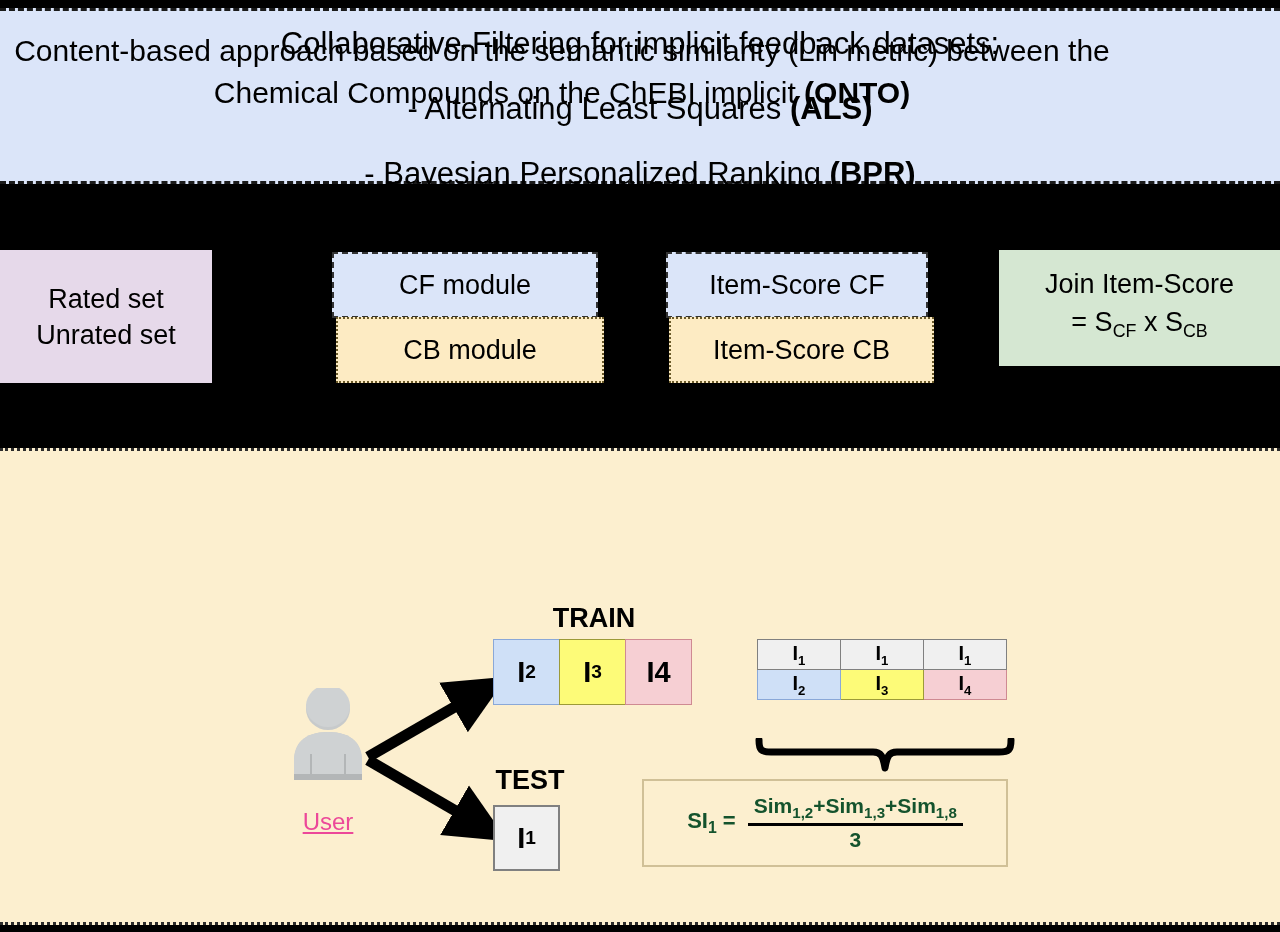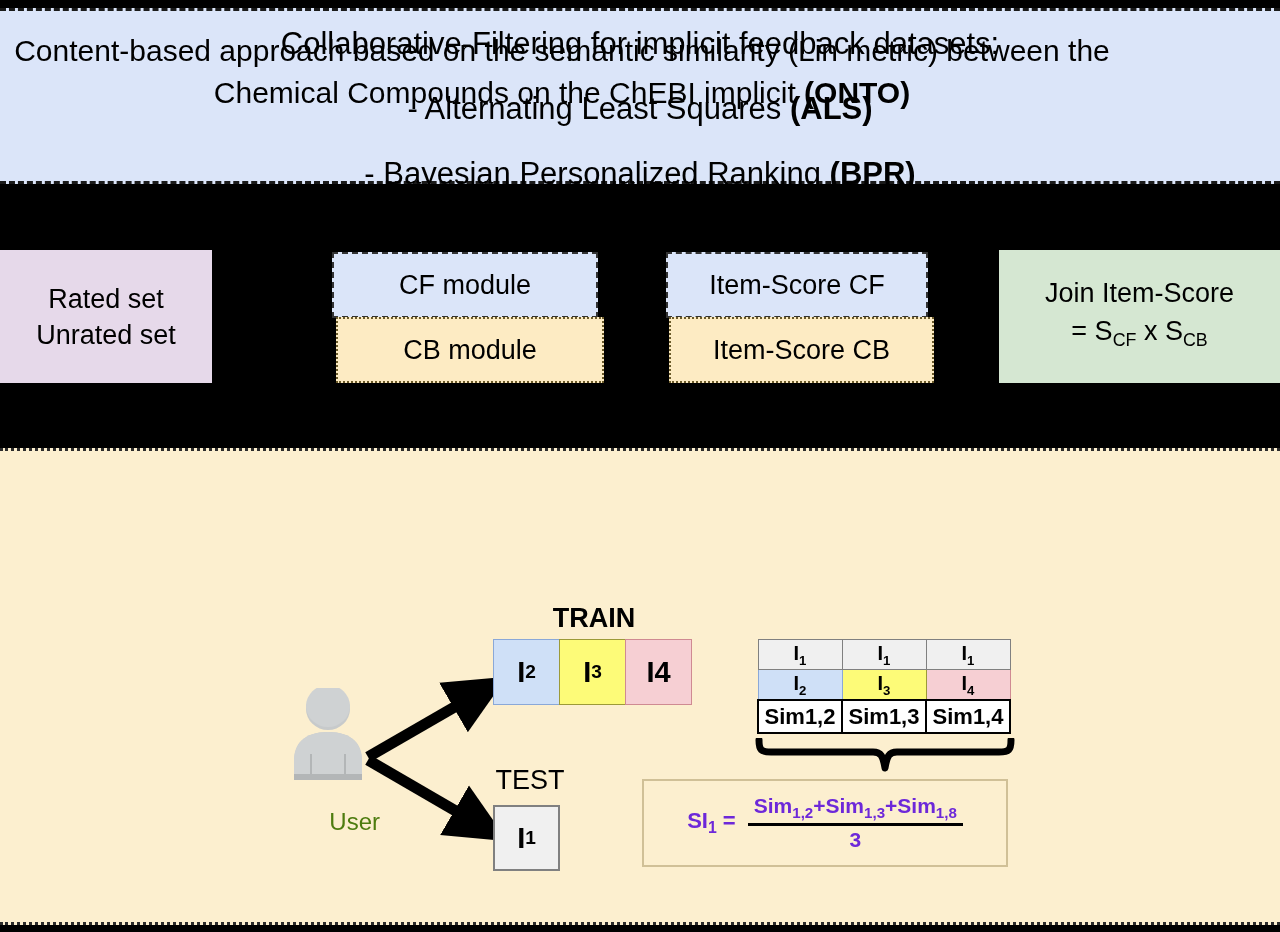--- a/index.html
+++ b/index.html
@@ -111,21 +111,21 @@
     border: 2px dotted #6b5b2a;
     box-sizing: border-box;
     display: flex; align-items: center; justify-content: center;
     font-size: 27px;
   }
 
   #join-box {
     left: 999px;
     top: 250px;
     width: 281px;
-    height: 133px;
+    height: 116px;
     background: #d5e7d2;
     font-size: 27px;
     line-height: 38px;
   }
   .sub { font-size: 0.66em; vertical-align: sub; }
 
   
   #cb-panel {
     position: absolute;
     left: 0px;
@@ -157,23 +157,24 @@
     left: 286px;
     top: 688px;
     width: 84px;
     height: 96px;
   }
   #user-label {
     position: absolute;
     left: 276px;
     top: 808px;
     width: 104px;
-    text-align: right;
+    text-align: center;
     font-size: 24px;
-    color: #4d7c0f;
+    color: #ec4899;
+    text-decoration: underline;
   }
 
   
   #arrows { position: absolute; left: 0; top: 0; width: 1280px; height: 932px; pointer-events: none; }
 
   
   #train-label {
     position: absolute;
     left: 493px; top: 603px;
     width: 202px;
@@ -201,21 +202,21 @@
   .c-yellow { background: #fdfb78; border-color: #9c9a38; }
   .c-pink   { background: #f6cfd3; border-color: #cf8a92; }
 
   
   #test-label {
     position: absolute;
     left: 480px; top: 765px;
     width: 100px;
     text-align: center;
     font-size: 27px;
-    font-weight: normal;
+    font-weight: bold;
     color: #000;
   }
   #test-box {
     position: absolute;
     left: 493px; top: 805px;
     width: 67px; height: 66px;
     box-sizing: border-box;
     background: #f0f0f0;
     border: 2px solid #808080;
     display: flex; align-items: center; justify-content: center;
@@ -262,21 +263,21 @@
     border: 2px solid #d0c097;
     display: flex;
     align-items: center;
     justify-content: center;
   }
   #formula-inner {
     display: flex;
     align-items: center;
     font-size: 21px;
     font-weight: bold;
-    color: #6d28d9;
+    color: #14532d;
   }
   #formula-lhs { margin-right: 12px; font-size: 22px; white-space: nowrap; }
   #frac { display: flex; flex-direction: column; align-items: center; }
   #frac-num { white-space: nowrap; padding: 0 6px 2px 6px; }
   #frac-bar { width: 100%; height: 3px; background: #000; }
   #frac-den { padding-top: 2px; }
   .sub2 { font-size: 0.72em; vertical-align: sub; }
 </style>
 </head>
 <body>
@@ -377,25 +378,20 @@
         <tr class="row-top">
       <td><span>I</span><span class="sub">1</span></td>
       <td><span>I</span><span class="sub">1</span></td>
       <td><span>I</span><span class="sub">1</span></td>
     </tr>
     <tr class="row-mid">
       <td class="c-blue"><span>I</span><span class="sub">2</span></td>
       <td class="c-yellow"><span>I</span><span class="sub">3</span></td>
       <td class="c-pink"><span>I</span><span class="sub">4</span></td>
     </tr>
-    <tr class="row-bot">
-      <td>Sim1,2</td>
-      <td>Sim1,3</td>
-      <td>Sim1,4</td>
-    </tr>
   </tbody>
     </table>
 
   <svg id="brace" viewBox="0 0 280 36">
     <path d="M14 2 C14 12, 16 14, 26 14 L128 14 C136 14, 138 18, 140 30 C142 18, 144 14, 152 14 L254 14 C264 14, 266 12, 266 2" fill="none" stroke="#000000" stroke-width="7" stroke-linecap="round" stroke-linejoin="round"></path>
   </svg>
 
   <div id="formula-box">
     <div id="formula-inner">
       <span id="formula-lhs"><span>SI</span><span class="sub2">1</span><span> = </span></span>

